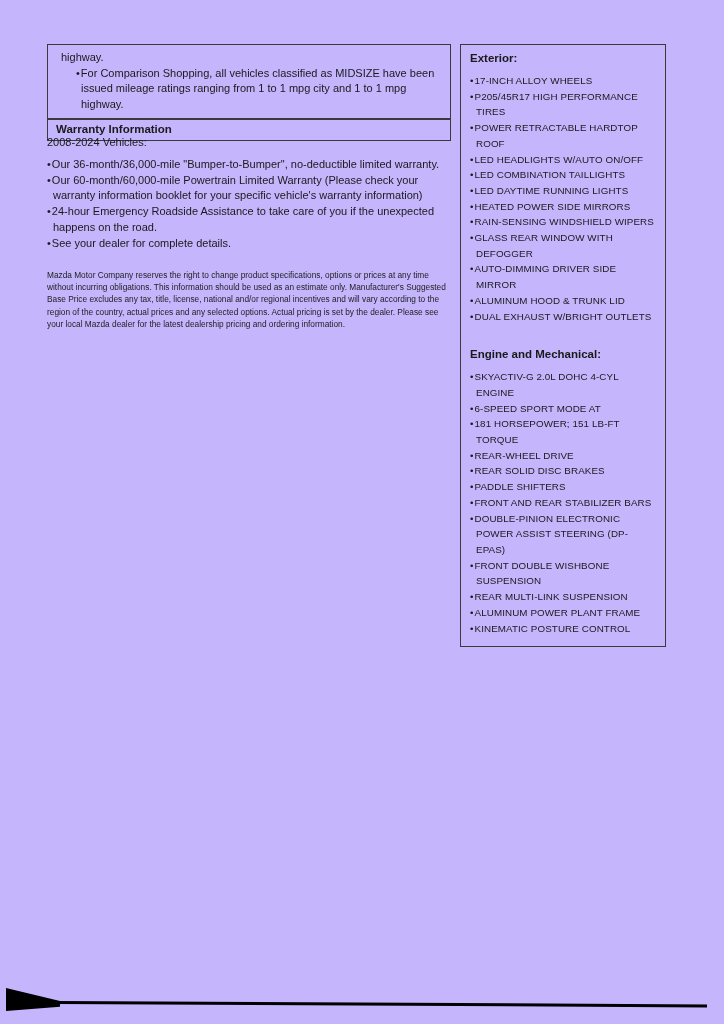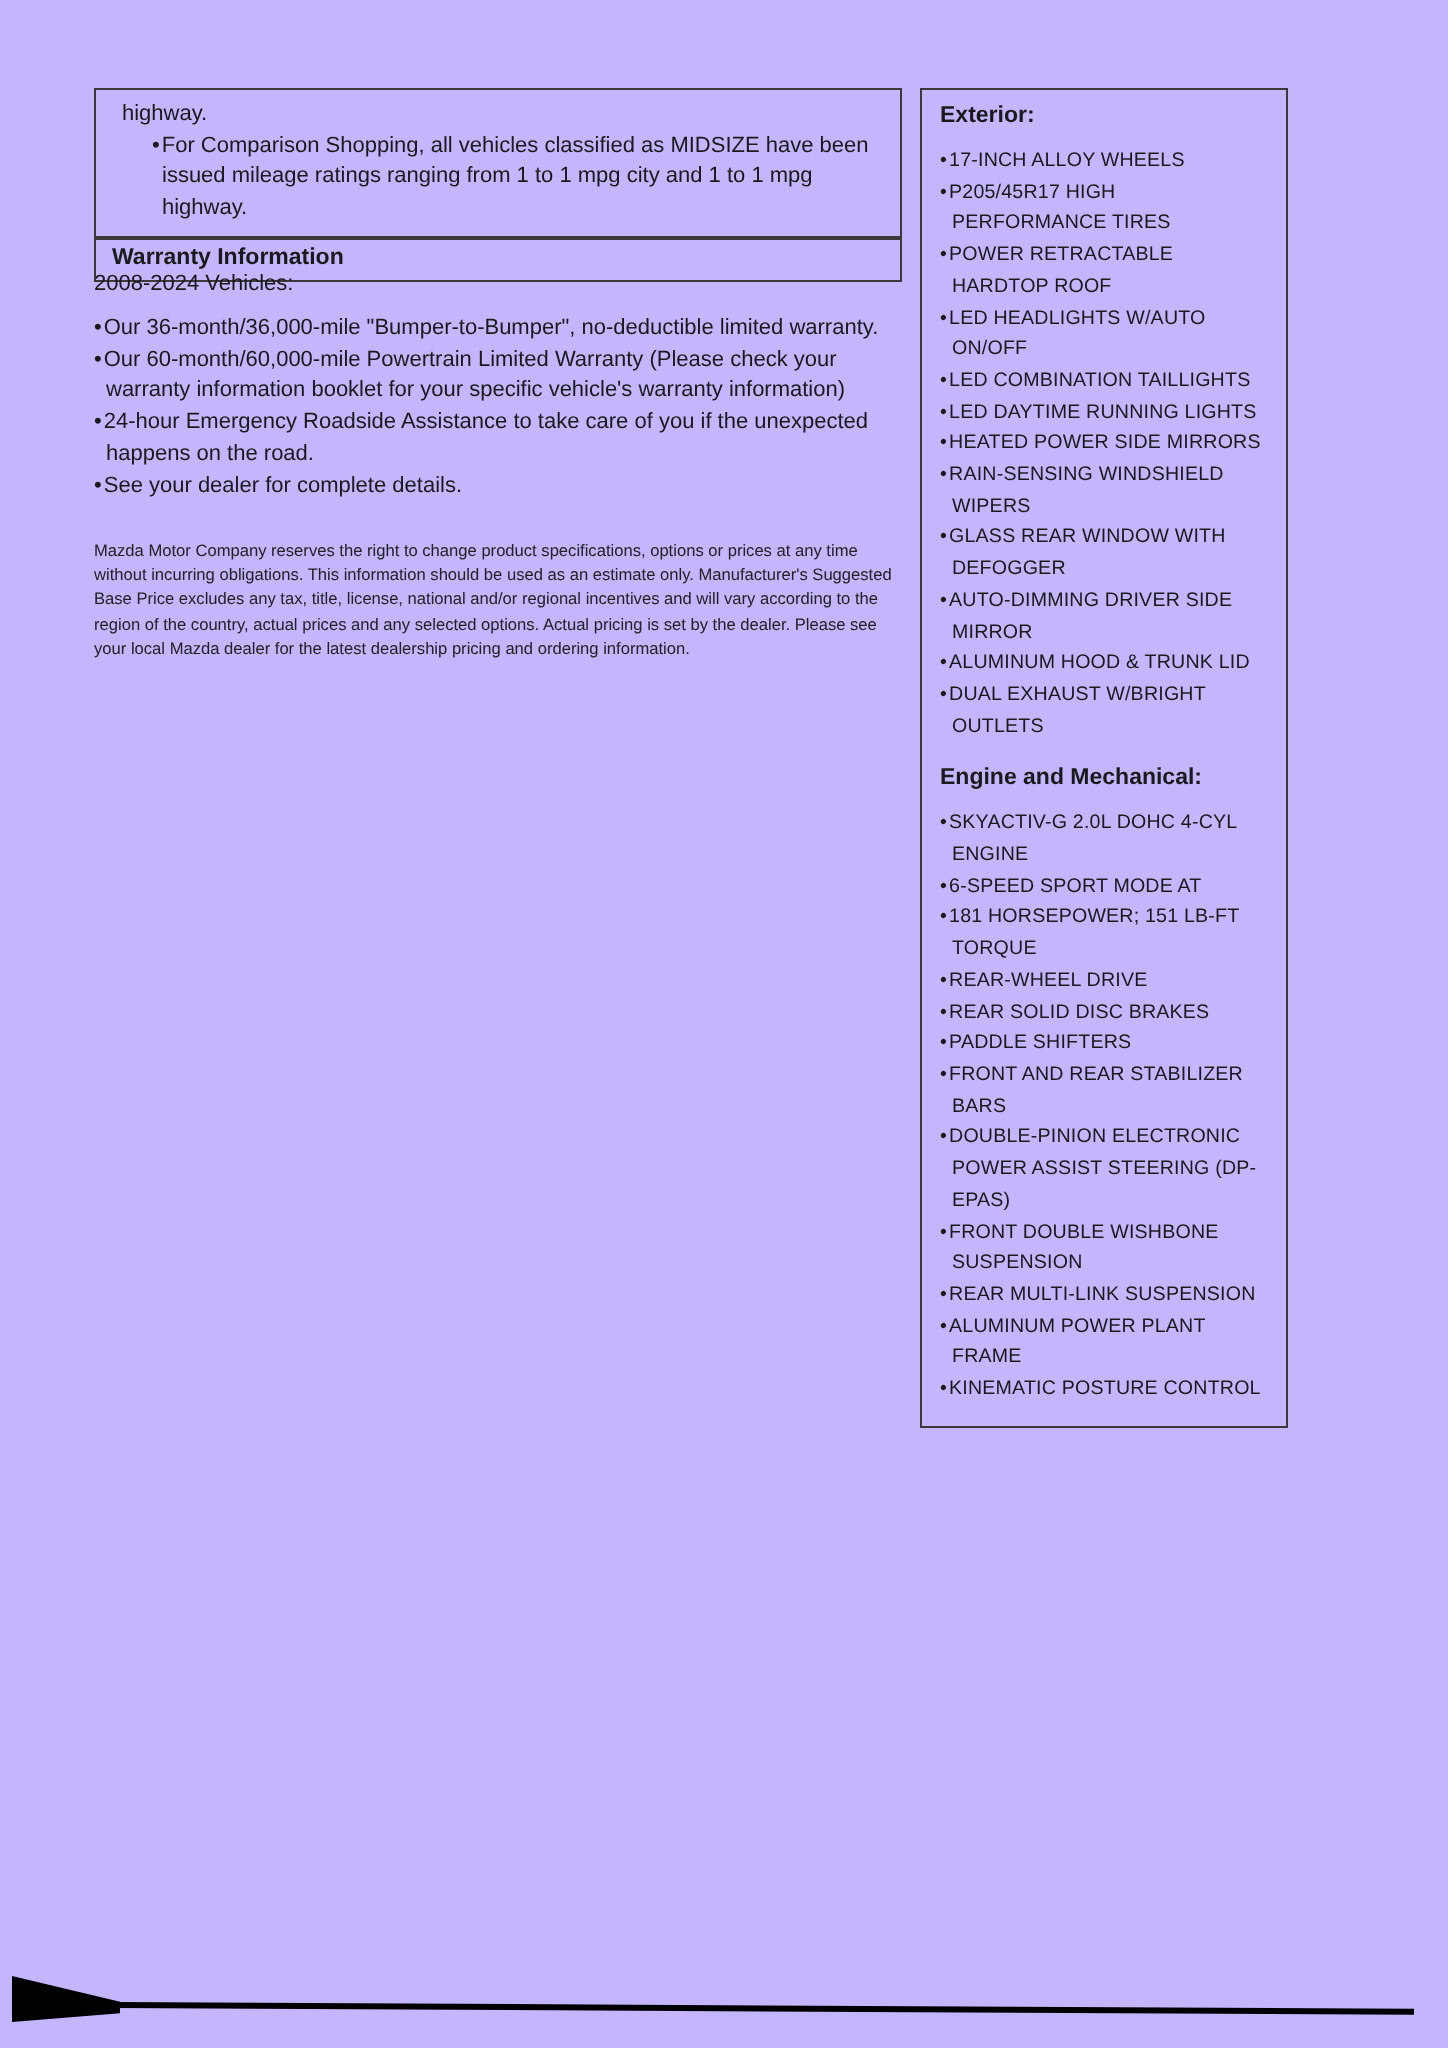--- a/index.html
+++ b/index.html
@@ -32,25 +32,25 @@
   .wb::before { content:"\2022"; margin-right:1px; }
 
   
   .disclaimer {
     position:absolute; left:47px; top:269px; width:404px;
     font-size:8.3px; line-height:12.2px; color:#222;
   }
 
   
   .features-box {
-    position:absolute; left:460px; top:44px; width:184px; min-height:489px;
+    position:absolute; left:460px; top:44px; width:206px; min-height:489px;
     border:1px solid #3a3a3a; padding:7px 8px 10px 9px;
   }
   .feat-title { font-weight:bold; font-size:11.5px; margin-bottom:9px; }
-  .feat-title.engine { margin-top:12px; }
+  .feat-title.engine { margin-top:24px; }
   .feat { font-size:9.8px; line-height:15.7px; padding-left:6px; text-indent:-6px; letter-spacing:0.1px; }
   .feat::before { content:"\2022"; margin-right:1px; }
 
   
   .scan-wedge {
     position:absolute; left:6px; top:987px; width:54px; height:24px; background:#000;
     clip-path:polygon(0 4%, 100% 58%, 100% 82%, 0 100%);
   }
   .scan-line {
     position:absolute; left:57px; top:1001px; width:650px; height:2.5px; background:#000;

